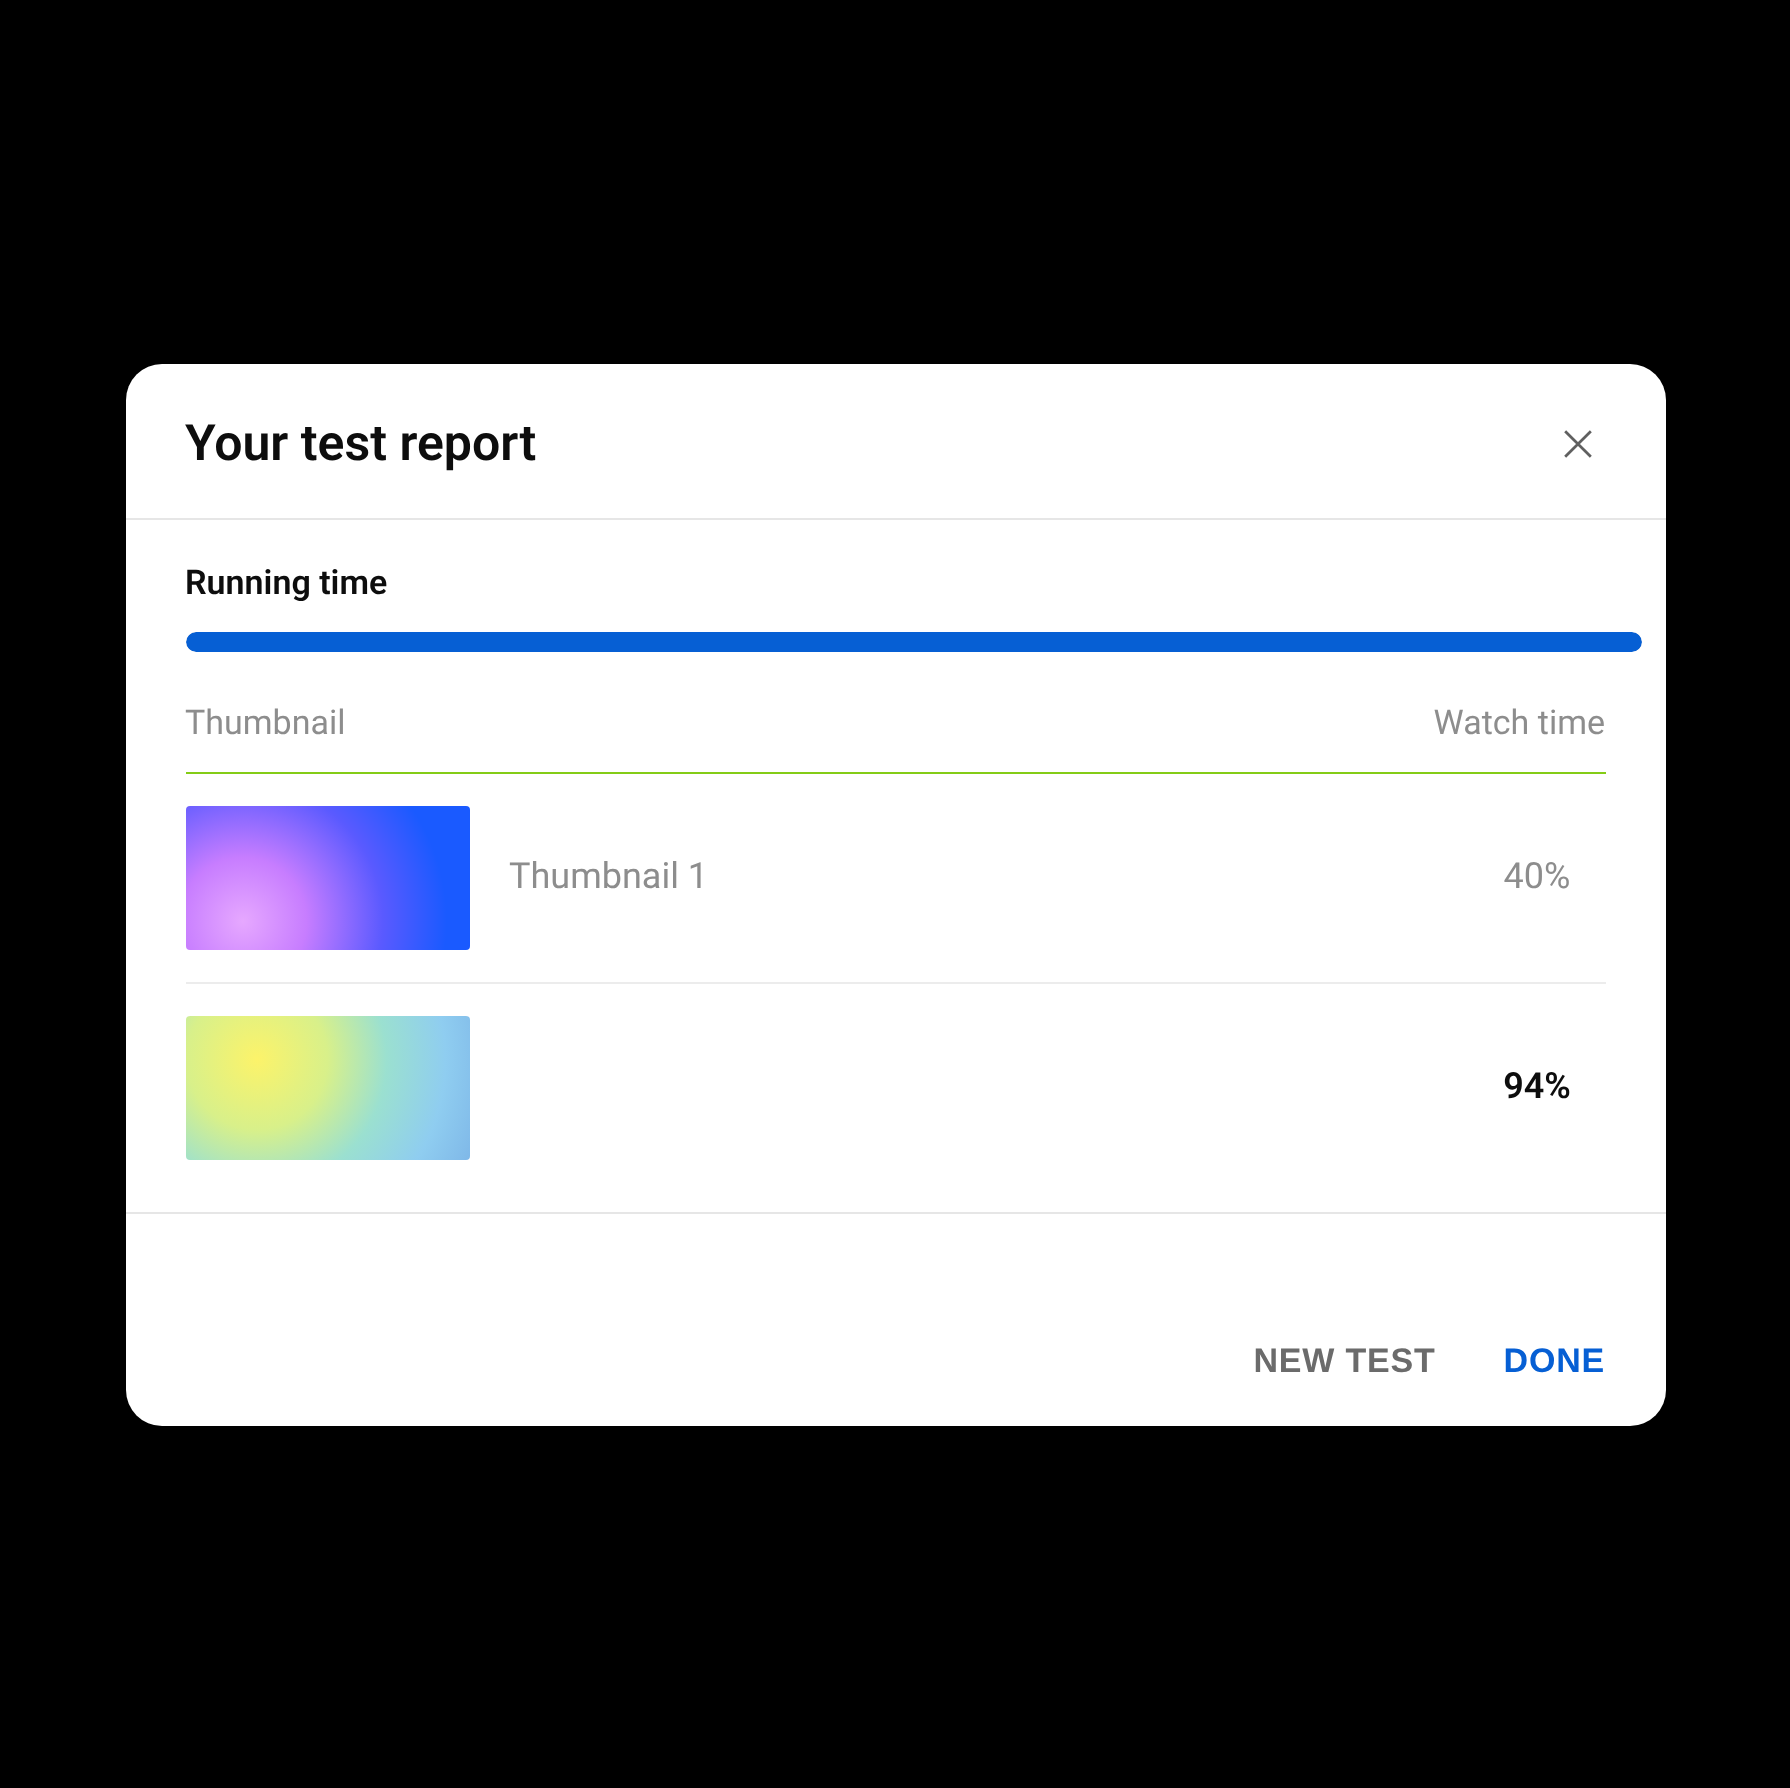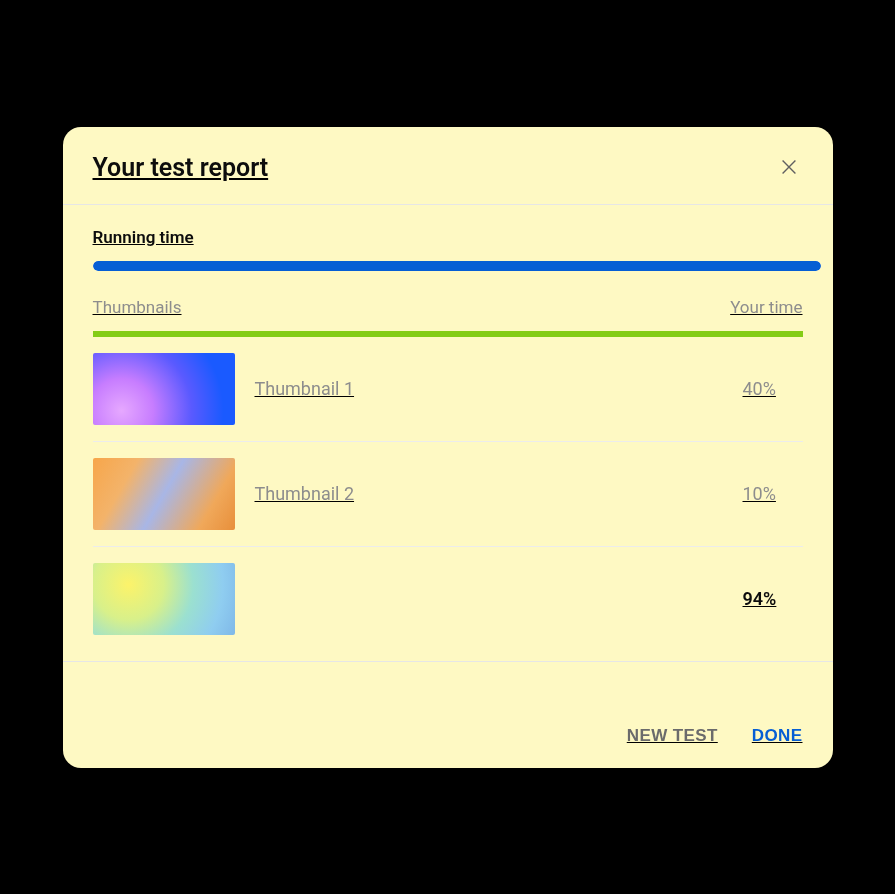--- a/index.html
+++ b/index.html
@@ -6,25 +6,24 @@
   html, body { width: 895px; height: 894px; }
   body {
     background: #000;
     font-family: -apple-system, BlinkMacSystemFont, "Segoe UI", Roboto, Arial, sans-serif;
     display: flex;
     align-items: center;
     justify-content: center;
   }
   .dialog {
     width: 770px;
-    background: #fef9c3;
+    background: #ffffff;
     border-radius: 18px;
     overflow: hidden;
     box-shadow: 0 0 0 1px rgba(0,0,0,0.05);
-    text-decoration: underline;
   }
   .dlg-header {
     display: flex;
     align-items: center;
     justify-content: space-between;
     padding: 26px 30px 22px 30px;
     border-bottom: 1px solid #e6e6e6;
   }
   .dlg-title {
     font-size: 25px;
@@ -73,21 +72,21 @@
   .table {
     padding: 0 30px 10px 30px;
   }
   .row {
     display: flex;
     align-items: center;
     border-top: 1px solid #ececec;
     padding: 16px 0;
     gap: 20px;
   }
-  .row:first-child { border-top: 6px solid #84cc16; }
+  .row:first-child { border-top: 1px solid #84cc16; }
   .thumb {
     width: 142px;
     height: 72px;
     flex: 0 0 142px;
     border-radius: 2px;
   }
   .thumb-1 { background: radial-gradient(circle at 20% 80%, #e6a8ff 0%, #c77dff 25%, #5a5aff 55%, #1a5aff 80%); }
   .thumb-2 { background: linear-gradient(120deg, #f7a64a 0%, #f3b36a 25%, #a8b6e6 50%, #f0a85a 80%, #e88f3a 100%); filter: blur(0.3px); }
   .thumb-3 { background: radial-gradient(circle at 25% 30%, #fcf36a 0%, #d8f08a 30%, #9be0d0 55%, #8fcdf0 80%, #7fb8e8 100%); }
 
@@ -117,21 +116,21 @@
   }
   .row-sub {
     font-size: 15px;
     color: #8d8d8d;
     margin-top: 4px;
   }
   .row-value {
     font-size: 18px;
     color: #8d8d8d;
     min-width: 60px;
-    text-align: left;
+    text-align: center;
     padding-right: 8px;
   }
   .row-value.winner-value { color: #0d0d0d; font-weight: 600; }
 
   .dlg-footer {
     border-top: 1px solid #e6e6e6;
     display: flex;
     justify-content: flex-end;
     gap: 34px;
     padding: 20px 30px 22px 30px;
@@ -163,45 +162,36 @@
   </div>
 
   <div class="section">
     <div class="running-label">Running time</div>
     <div class="progress-track">
       <div class="progress-fill" style="width:100%"></div>
     </div>
   </div>
 
   <div class="columns-row">
-    <div>Thumbnails</div>
-    <div>Your time</div>
+    <div>Thumbnail</div>
+    <div>Watch time</div>
   </div>
 
   <div class="table">
 
     <div class="row">
       <div class="thumb thumb-1"></div>
       <div class="row-main">
         <div class="row-name-line">
           <span class="row-name">Thumbnail 1</span>
         </div>
       </div>
       <div class="row-value">40%</div>
     </div>
 
-    <div class="row">
-      <div class="thumb thumb-2"></div>
-      <div class="row-main">
-        <div class="row-name-line">
-          <span class="row-name">Thumbnail 2</span>
-        </div>
-      </div>
-      <div class="row-value">10%</div>
-    </div>
 
     <div class="row">
       <div class="thumb thumb-3"></div>
       <div class="row-main">
       </div>
       <div class="row-value winner-value">94%</div>
     </div>
 
   </div>
 

